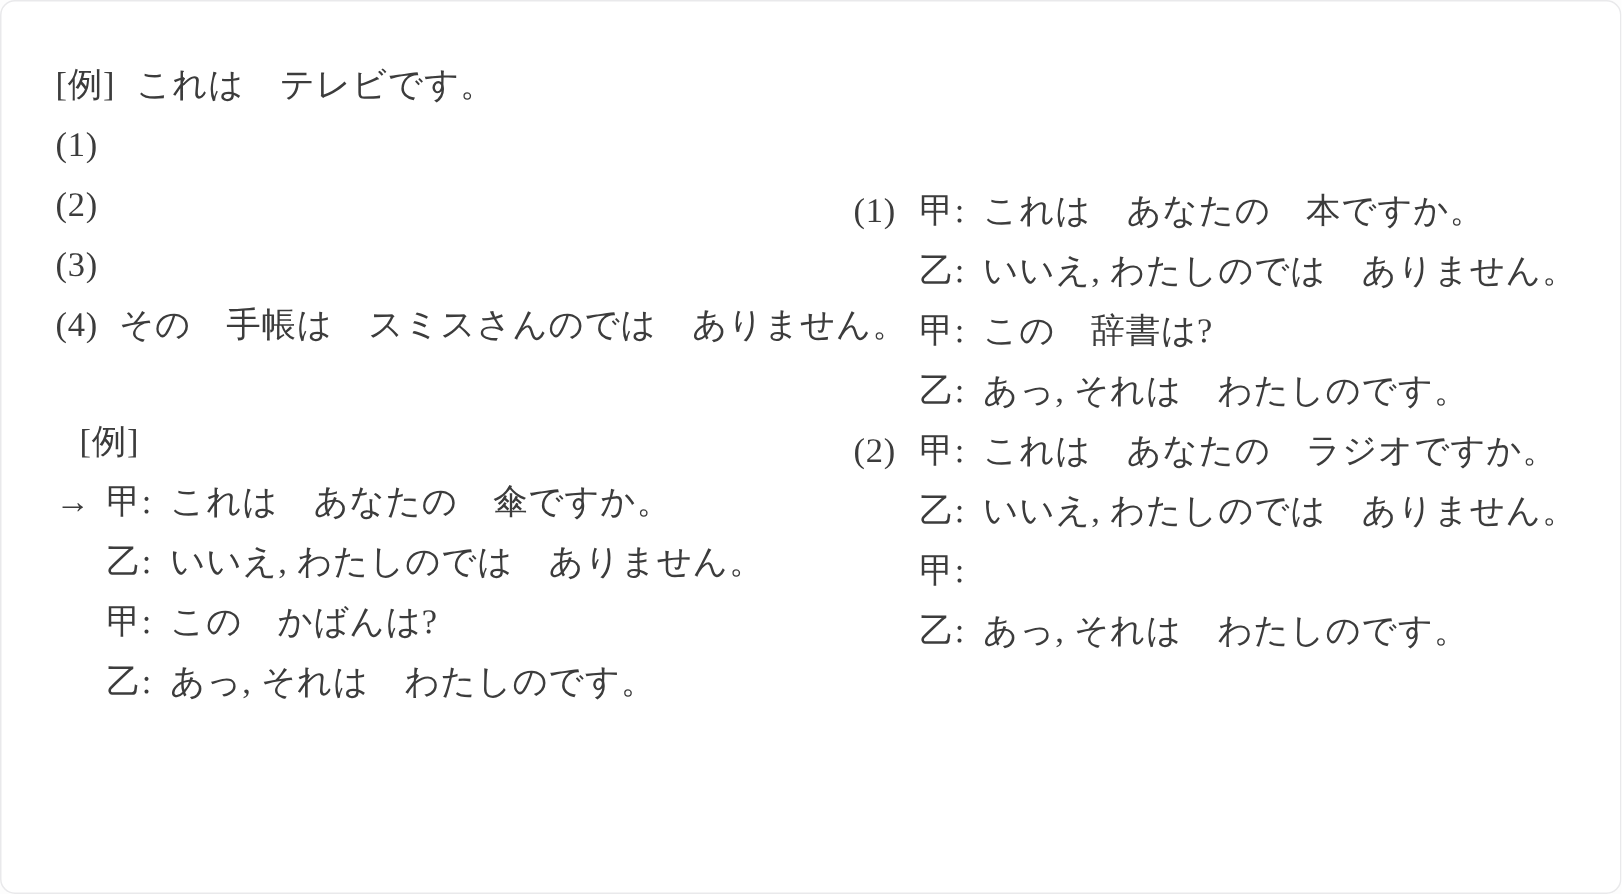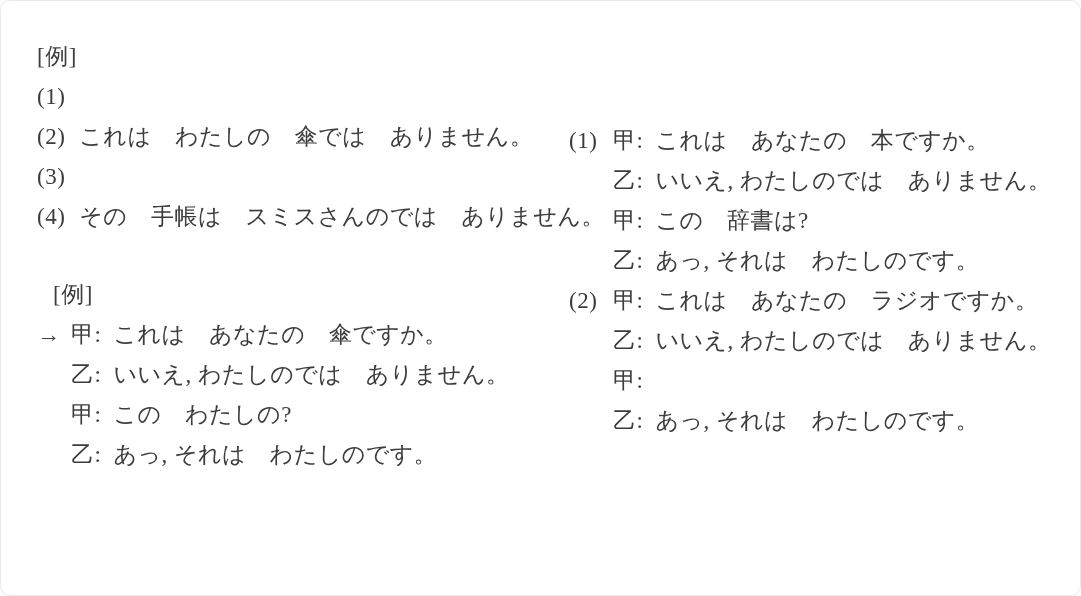--- a/index.html
+++ b/index.html
@@ -67,27 +67,27 @@
 </head>
 <body>
 
 <div class="page">
 
   <div class="left-col">
 
     <div class="example-sentences">
       <div class="line">
         <span class="marker">[例]</span>
+        <span class="dlg-text">これは　テレビです。</span>
       </div>
       <div class="line">
         <span class="marker">(1)</span>
       </div>
       <div class="line">
         <span class="marker">(2)</span>
-        <span class="dlg-text">これは　わたしの　傘では　ありません。</span>
       </div>
       <div class="line">
         <span class="marker">(3)</span>
       </div>
       <div class="line">
         <span class="marker">(4)</span>
         <span class="dlg-text">その　手帳は　スミスさんのでは　ありません。</span>
       </div>
     </div>
 
@@ -101,21 +101,21 @@
         <span class="dlg-text">これは　あなたの　傘ですか。</span>
       </div>
       <div class="line">
         <span class="arrow-cell"></span>
         <span class="speaker">乙:</span>
         <span class="dlg-text">いいえ, わたしのでは　ありません。</span>
       </div>
       <div class="line">
         <span class="arrow-cell"></span>
         <span class="speaker">甲:</span>
-        <span class="dlg-text">この　わたしの?</span>
+        <span class="dlg-text">この　かばんは?</span>
       </div>
       <div class="line">
         <span class="arrow-cell"></span>
         <span class="speaker">乙:</span>
         <span class="dlg-text">あっ, それは　わたしのです。</span>
       </div>
     </div>
 
   </div>
 

